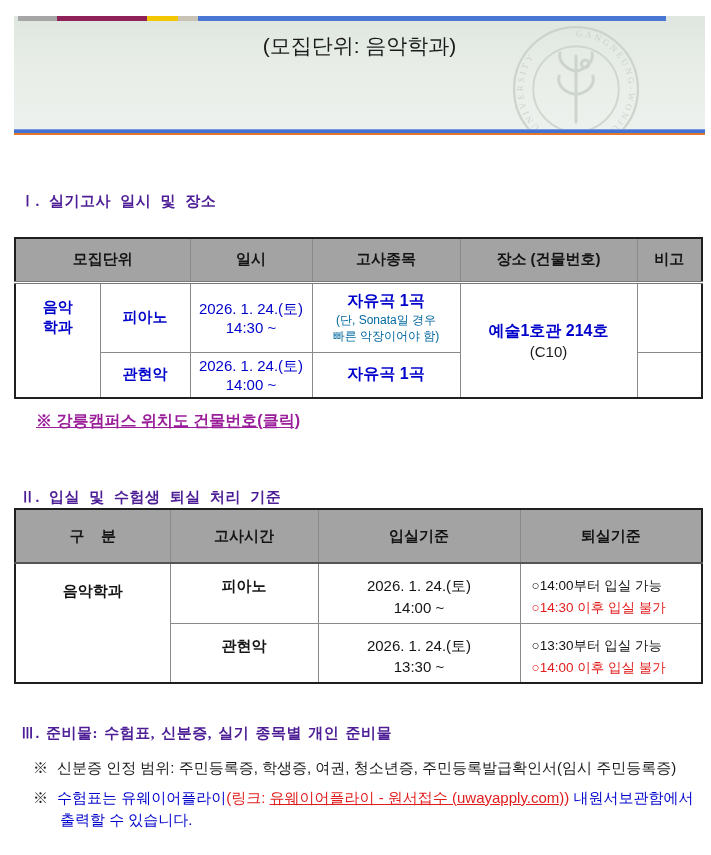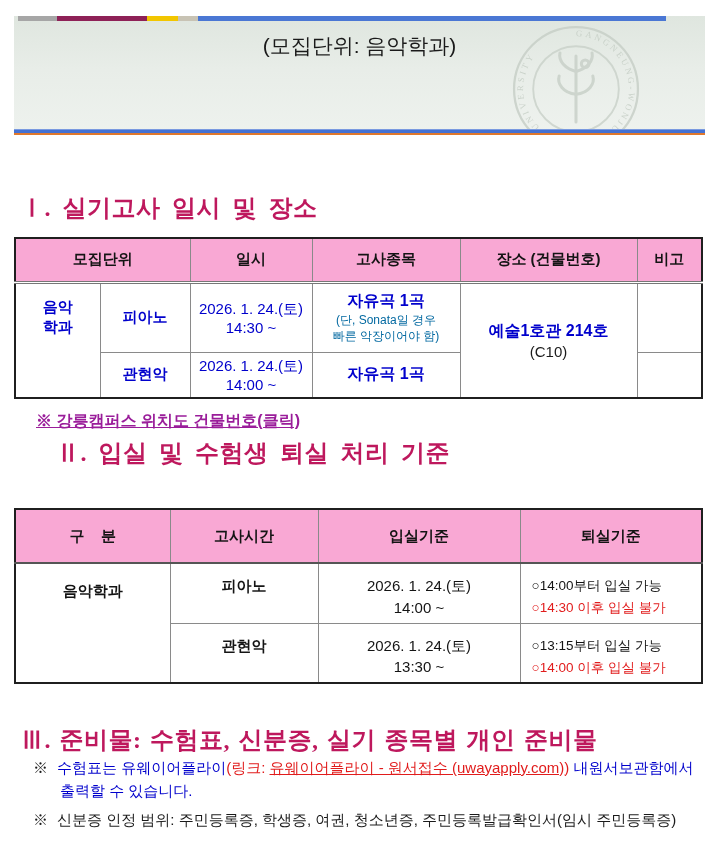--- a/index.html
+++ b/index.html
@@ -22,33 +22,33 @@
              border-top:1px solid #7a9ae0;}
   .seal{position:absolute;right:44px;top:8px;z-index:0;opacity:.8;}
   .h-title{position:relative;z-index:1;margin-top:24px;text-align:center;
            font-size:35px;font-weight:bold;letter-spacing:-1px;color:#141414;
            font-family:"Liberation Sans",sans-serif;}
   .h-sub{position:relative;z-index:1;margin-top:16px;text-align:center;
          font-size:21px;color:#1a1a1a;}
 
   
   .sec-heading{position:absolute;left:20px;margin:0;font-family:"Liberation Serif",serif;
-               font-size:24px;font-weight:bold;color:#be185d;word-spacing:5px;letter-spacing:.5px;}
+               font-size:15px;font-weight:bold;color:#4c1d95;word-spacing:5px;letter-spacing:.5px;}
   #sec1-h{top:192px;}
-  #sec2-h{top:437px;margin-left:36px;}
+  #sec2-h{top:488px;}
   #sec3-h{top:724px;word-spacing:2px;font-family:Liberation Serif, serif;}
 
   
   table{position:absolute;left:14px;border-collapse:collapse;table-layout:fixed;
         width:687px;font-size:15px;color:#141414;}
   #table1{top:237px;}
   #table2{top:508px;}
   th,td{border:1px solid #8a8a8a;padding:2px 4px;box-sizing:border-box;text-align:center;}
   table{border:2px solid #1f1f1f;}
-  th{background:#f9a8d4;font-weight:bold;height:44px;margin-top:28px;}
+  th{background:#a3a3a3;font-weight:bold;height:44px;margin-top:28px;}
   #table1 th{border-bottom:3px double #777;}
   #table2 th{height:54px;border-bottom:2px solid #555;}
   .ml{white-space:pre-line;}
   .blue{color:#0000cc;}
   .red{color:#e11c1c;}
   .bold{font-weight:bold;}
   #table1 tr.r1 td{height:70px;}
   #table1 tr.r2 td{height:46px;}
   #table1 .dept-cell{vertical-align:top;padding-top:13px;line-height:1.35;}
   .subj-main{font-size:16px;font-weight:bold;color:#0000cc;}
@@ -182,31 +182,31 @@
       <td class="exit-cell">
         <div>○14:00부터 입실 가능</div>
         <div class="red">○14:30 이후 입실 불가</div>
       </td>
     </tr>
     <tr>
       <td class="inst">관현악</td>
       <td class="ml">2026. 1. 24.(토)
 13:30  ~</td>
       <td class="exit-cell">
-        <div>○13:15부터 입실 가능</div>
+        <div>○13:30부터 입실 가능</div>
         <div class="red">○14:00 이후 입실 불가</div>
       </td>
     </tr>
   </tbody>
     </table>
 
   <h2 class="sec-heading" id="sec3-h">Ⅲ. 준비물: 수험표, 신분증, 실기 종목별 개인 준비물</h2>
 
   <div class="bullets">
+    <div class="bullet">
+      <span class="bmark">※</span><span>신분증 인정 범위: 주민등록증, 학생증, 여권, 청소년증, 주민등록발급확인서(임시 주민등록증)</span>
+    </div>
     <div class="bullet">
       <span class="bmark">※</span><span class="blue">수험표는 유웨이어플라이</span><span class="red">(링크: </span><a class="redlink">유웨이어플라이 - 원서접수 (uwayapply.com)</a><span class="red">) </span><span class="blue"> 내원서보관함에서 출력할 수 있습니다.</span>
     </div>
-    <div class="bullet">
-      <span class="bmark">※</span><span>신분증 인정 범위: 주민등록증, 학생증, 여권, 청소년증, 주민등록발급확인서(임시 주민등록증)</span>
-    </div>
   </div>
 
 </div>
 
 </body></html>

